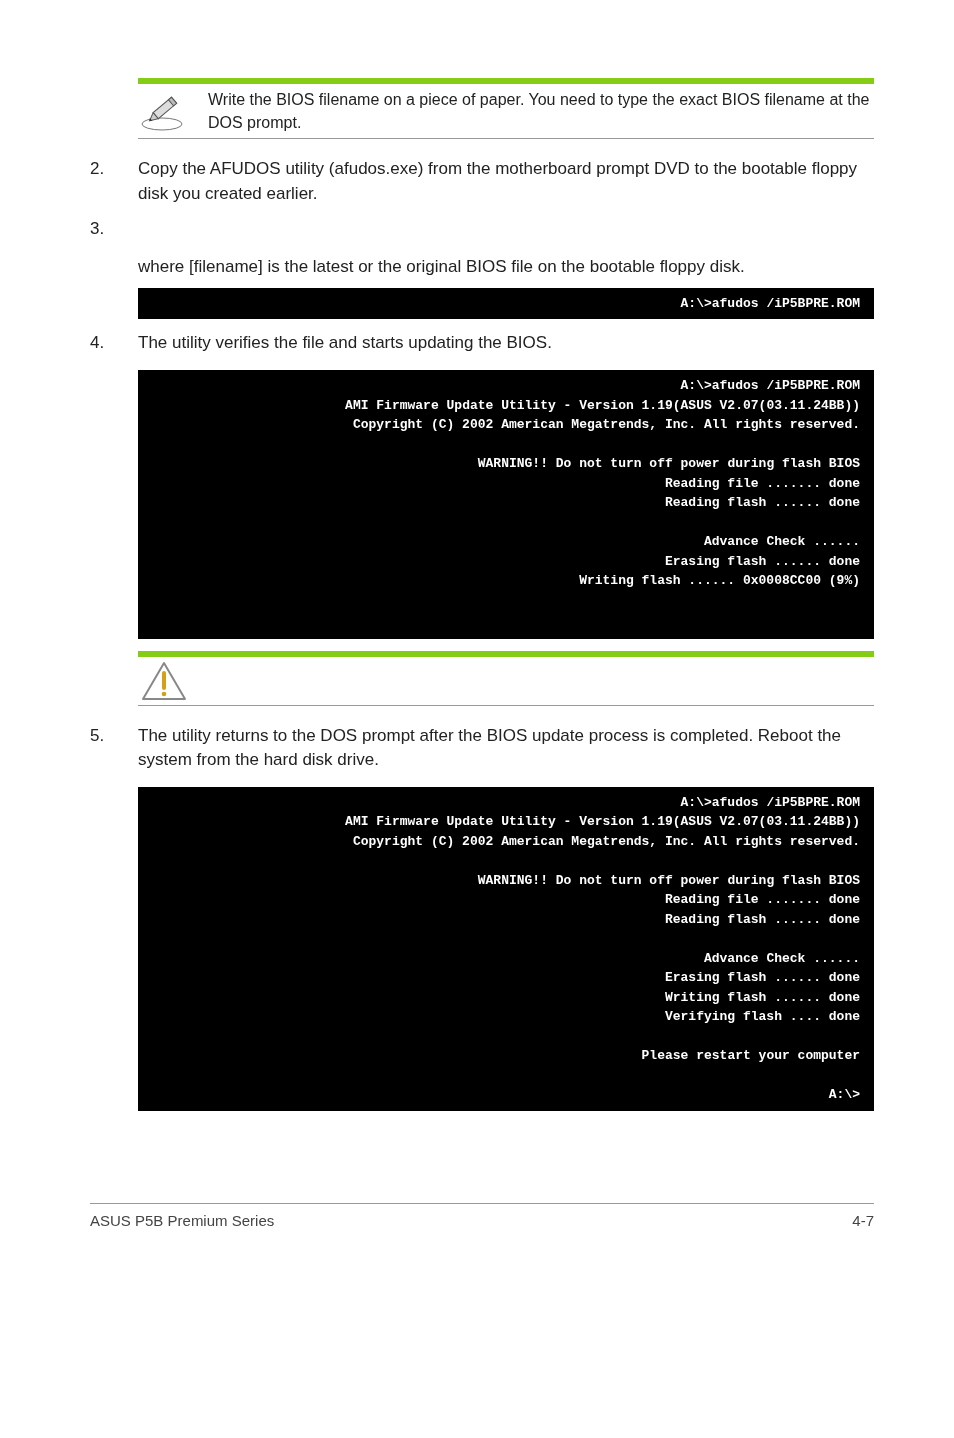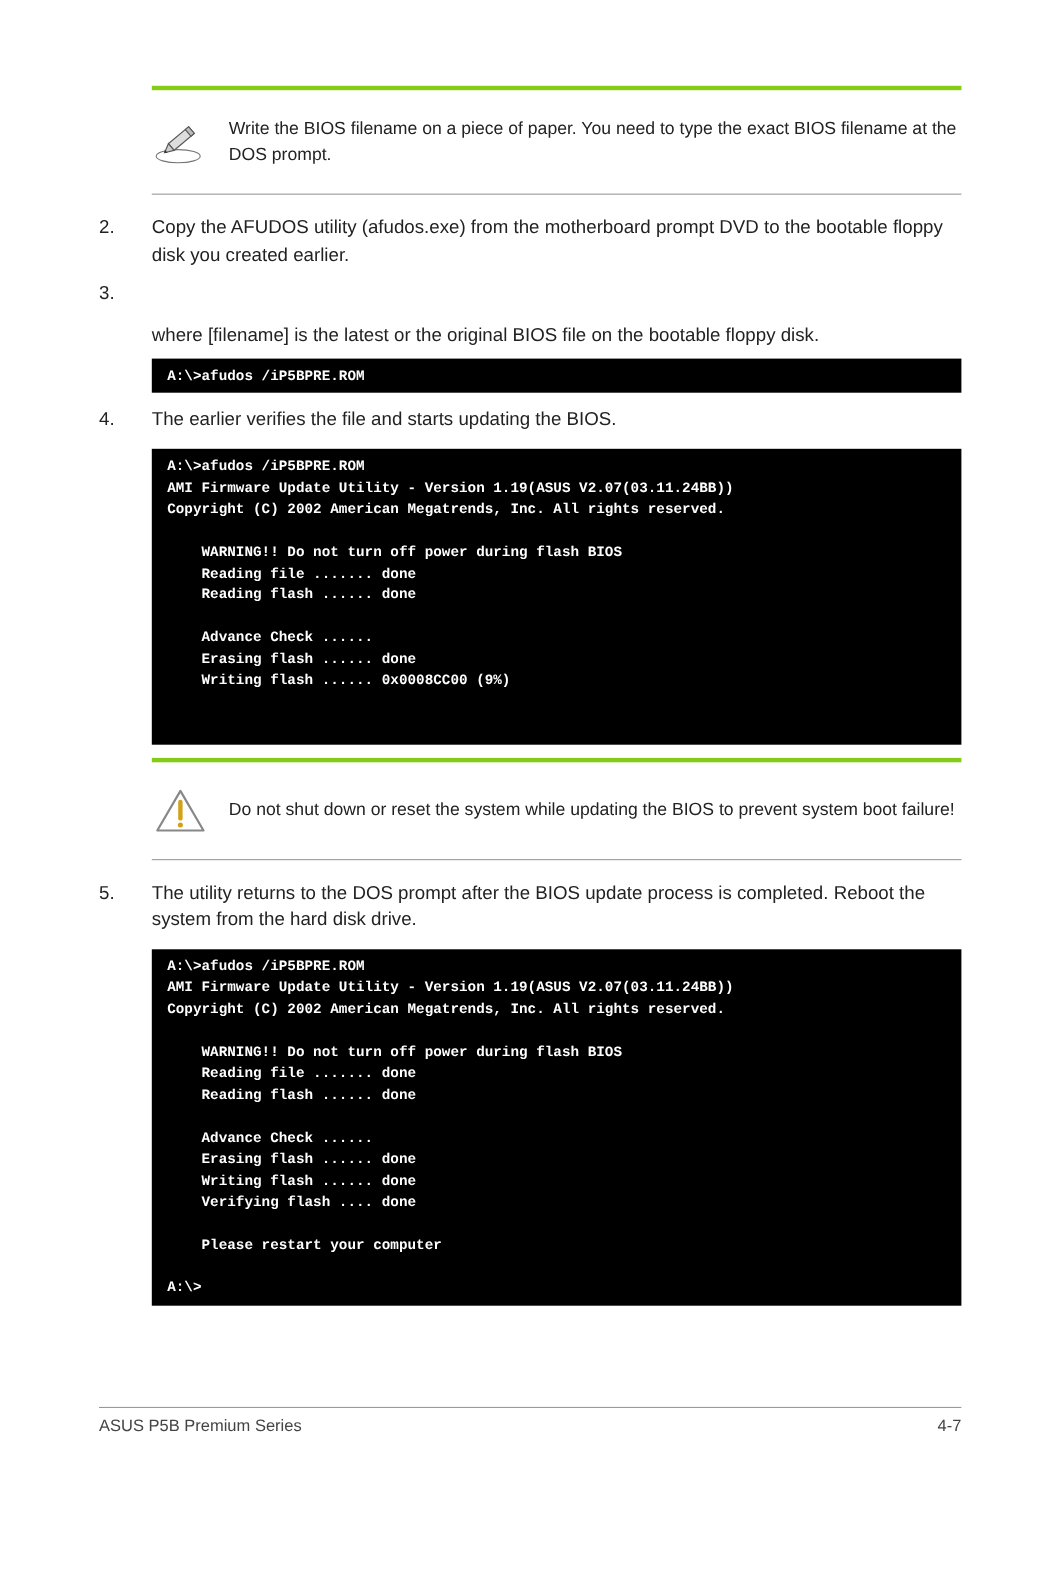--- a/index.html
+++ b/index.html
@@ -7,23 +7,23 @@
     font-family: Arial, Helvetica, sans-serif;
     color: #222;
     background: #fff;
     width: 954px;
     margin: 0 auto;
     padding: 70px 80px 30px 90px;
     font-size: 17px;
     line-height: 1.45;
   }
   .note-block {
-    border-top: 4px solid #84cc16;
+    border-top: 6px solid #84cc16;
     border-bottom: 1px solid #999;
-    padding: 24px 0;
+    padding: 4px 0;
     margin: 8px 0 18px 48px;
     display: flex;
     align-items: center;
     gap: 18px;
   }
   .note-block .icon-wrap {
     width: 52px;
     flex-shrink: 0;
     display: flex;
     align-items: center;
@@ -61,20 +61,21 @@
     background: #000;
     color: #fff;
     font-family: "Courier New", monospace;
     font-weight: bold;
     font-size: 13px;
     line-height: 1.5;
     padding: 6px 14px 6px 14px;
     margin: 8px 0 12px 48px;
     white-space: pre;
     overflow: hidden;
+    text-align: right;
   }
   .terminal.tall { padding-bottom: 48px; }
   .step-text { }
   .footer-line {
     border-top: 1px solid #999;
     margin-top: 92px;
     padding-top: 6px;
     display: flex;
     justify-content: space-between;
     font-size: 15px;
@@ -115,21 +116,21 @@
 </ol>
 
 <p class="sub-para">where [filename] is the latest or the original BIOS file on the bootable floppy disk.</p>
 
 <div class="terminal">A:\&gt;afudos /iP5BPRE.ROM</div>
 
 <ol class="steps">
   <li>
     <div class="num">4.</div>
     <div class="body">
-      <span class="step-text">The earlier verifies the file and starts updating the BIOS.</span>
+      <span class="step-text">The utility verifies the file and starts updating the BIOS.</span>
     </div>
   </li>
 </ol>
 
 <div class="terminal tall">A:\&gt;afudos /iP5BPRE.ROM
 AMI Firmware Update Utility - Version 1.19(ASUS V2.07(03.11.24BB))
 Copyright (C) 2002 American Megatrends, Inc. All rights reserved.
 
     WARNING!! Do not turn off power during flash BIOS
     Reading file ....... done
@@ -140,21 +141,20 @@
     Writing flash ...... 0x0008CC00 (9%)</div>
 
 <div class="note-block">
   <div class="icon-wrap">
     <svg width="46" height="40" viewBox="0 0 46 40">
       <polygon points="23,2 44,38 2,38" fill="none" stroke="#888" stroke-width="2" stroke-linejoin="round"></polygon>
       <line x1="23" y1="12" x2="23" y2="27" stroke="#d4a017" stroke-width="4" stroke-linecap="round"></line>
       <circle cx="23" cy="33" r="2.3" fill="#d4a017"></circle>
     </svg>
   </div>
-  <div class="note-text">Do not shut down or reset the system while updating the BIOS to prevent system boot failure!</div>
 </div>
 
 <ol class="steps">
   <li>
     <div class="num">5.</div>
     <div class="body">
       <span class="step-text">The utility returns to the DOS prompt after the BIOS update process is completed. Reboot the system from the hard disk drive.</span>
     </div>
   </li>
 </ol>

